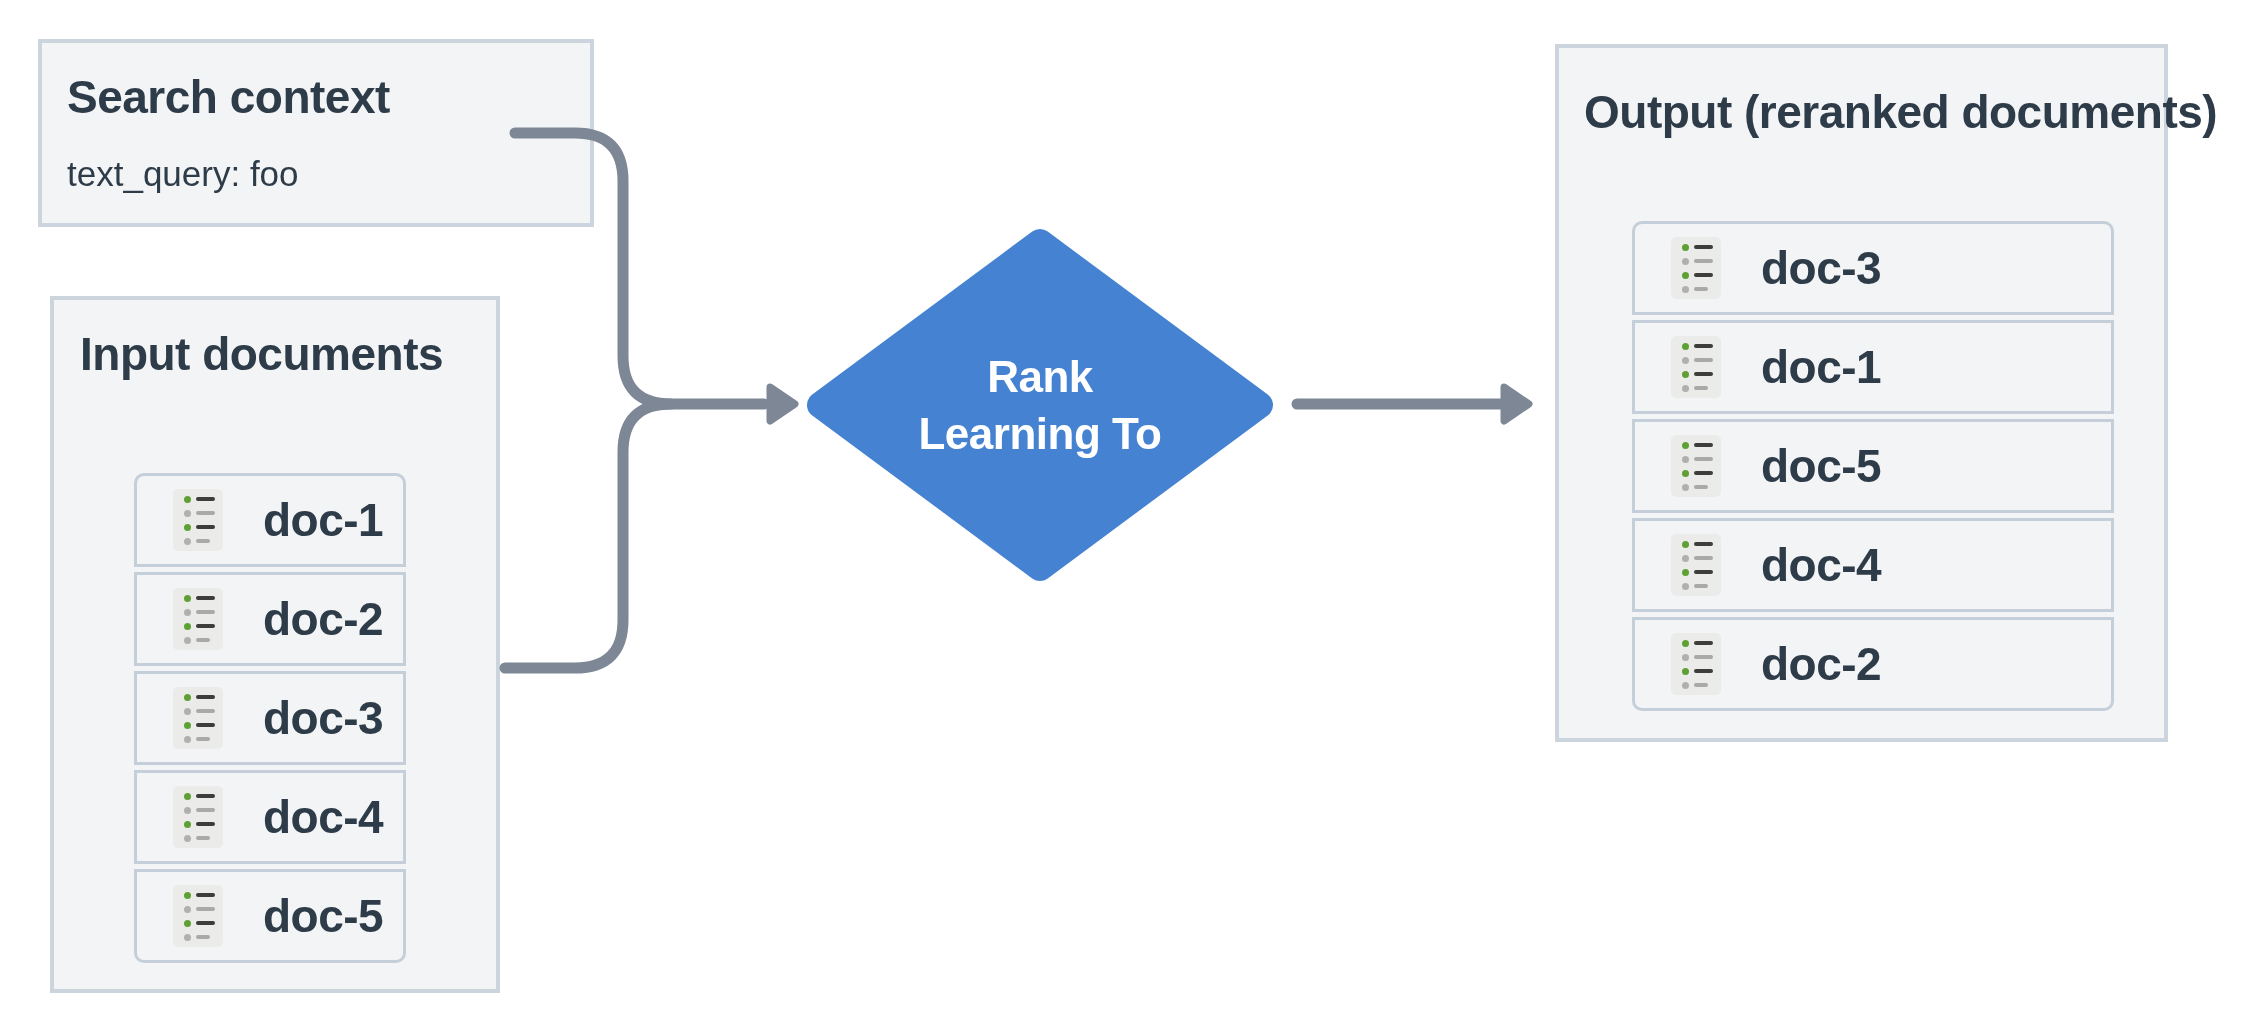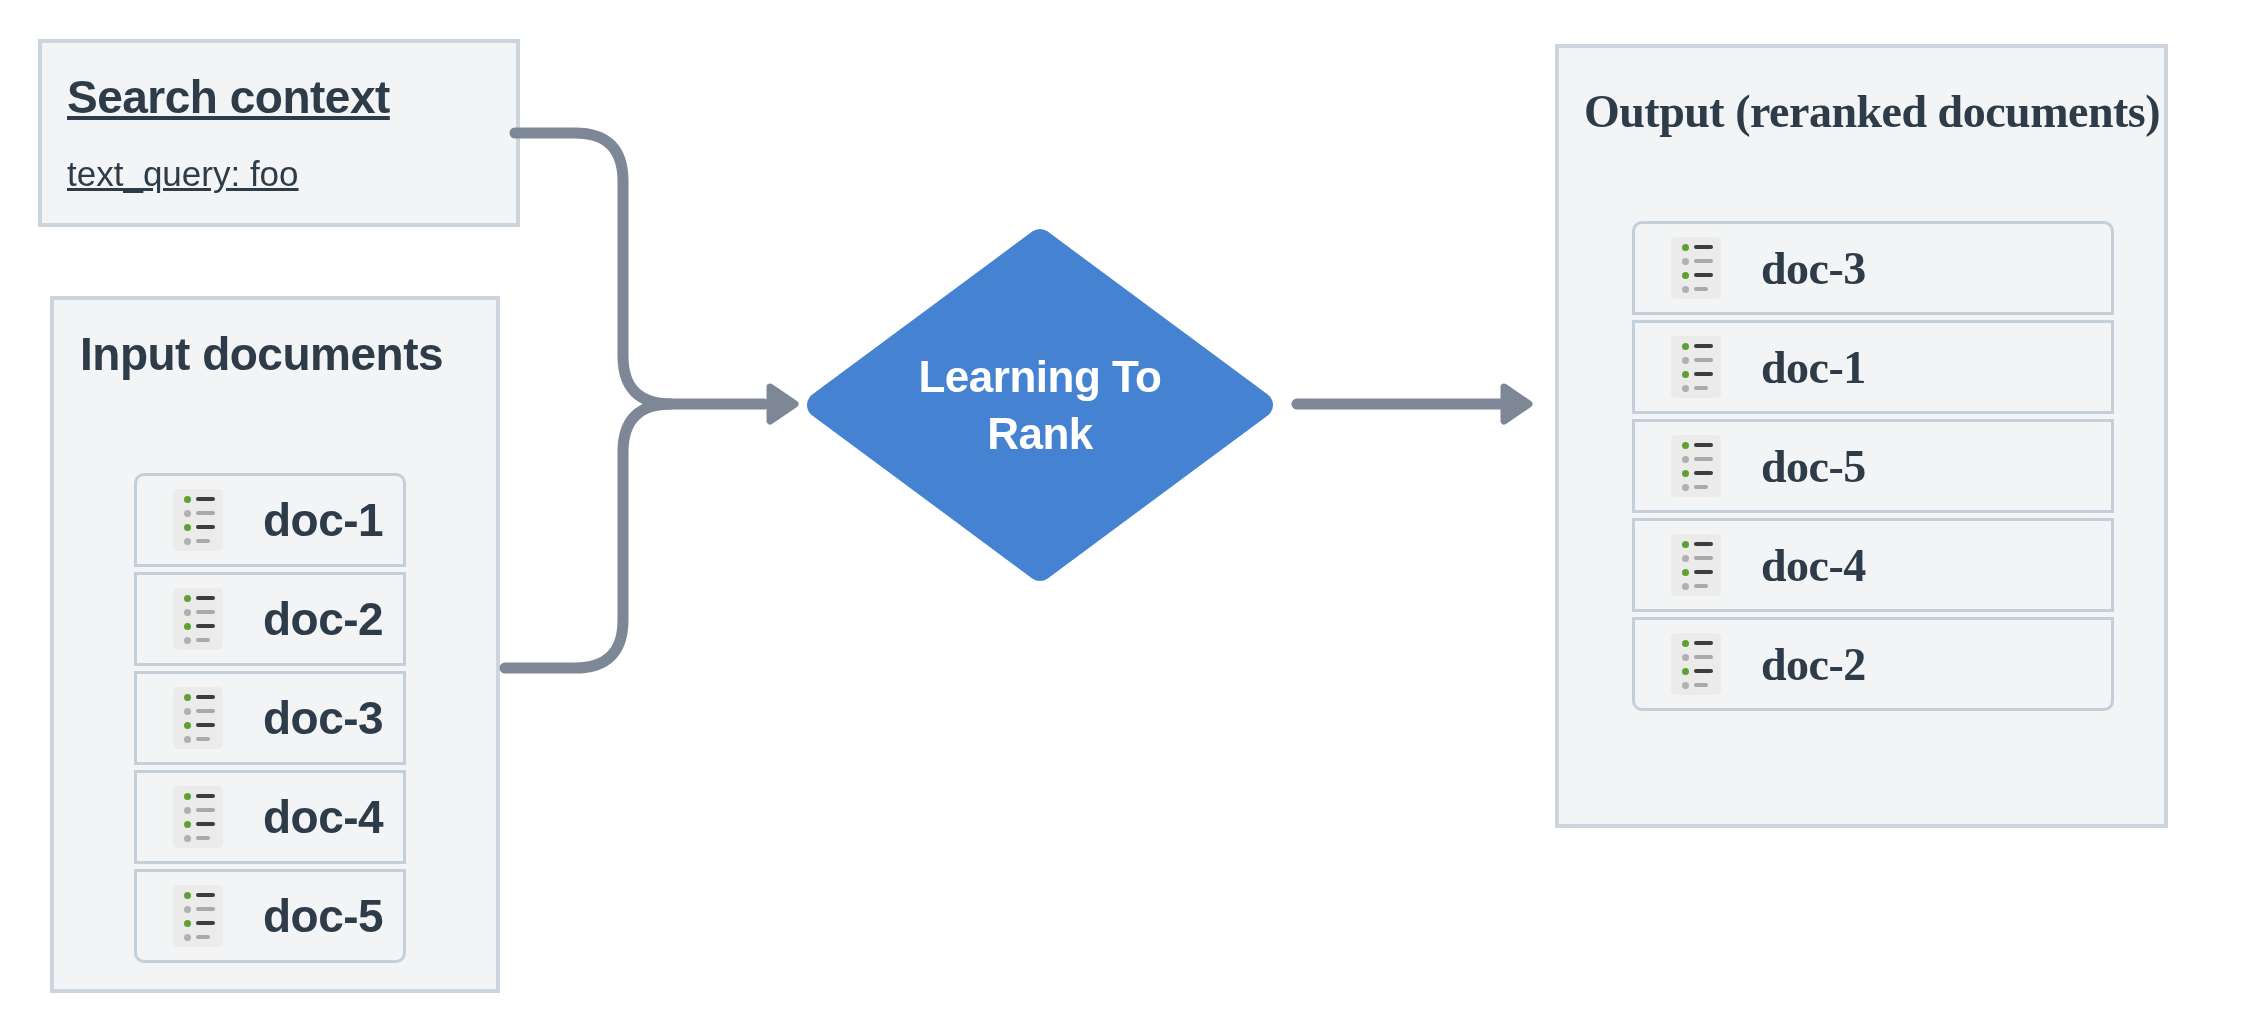--- a/index.html
+++ b/index.html
@@ -14,27 +14,27 @@
   
   .panel {
     position: absolute;
     background: var(--box-bg);
     border: 4px solid var(--box-border);
   }
   .panel-title {
     font-size: 46px; font-weight: bold; letter-spacing: -0.5px;
     color: var(--text-dark); line-height: 60px; white-space: nowrap;
   }
-  #search-box { left: 38px; top: 39px; width: 482px; height: 188px; padding: 24px 20px 0 25px; text-decoration: underline; }
+  #search-box { left: 38px; top: 39px; width: 556px; height: 188px; padding: 24px 20px 0 25px; }
   #search-box .query-line {
     margin-top: 18px; font-size: 35px; font-weight: normal;
     color: var(--text-dark); line-height: 58px; white-space: nowrap;
   }
   #input-box  { left: 50px;  top: 296px; width: 450px; height: 697px; padding: 24px 0 7px 26px; }
-  #output-box { left: 1555px; top: 44px; width: 613px; height: 784px; padding: 34px 0 0 25px; font-family: Liberation Serif, serif; }
+  #output-box { left: 1555px; top: 44px; width: 613px; height: 698px; padding: 34px 0 0 25px; }
 
   
   .doc-list { position: absolute; display: flex; flex-direction: column; gap: 5px; margin-top: 40px; }
   #input-box .doc-list  { left: 80px; top: 133px; width: 272px; }
   #output-box .doc-list { left: 73px; top: 133px; width: 482px; }
   .doc-row {
     height: 94px; background: var(--box-bg);
     border: 3px solid var(--row-border);
     display: flex; align-items: center; gap: 40px; padding-left: 36px;
   }
@@ -213,22 +213,22 @@
     <path class="connector" d="M 505 668 L 575 668 Q 623 668 623 620 L 623 452 Q 623 404 671 404"></path>
     <polygon class="arrowhead" points="770,387 795,404 770,421"></polygon>
     <path class="connector" d="M 1297 404 L 1500 404"></path>
     <polygon class="arrowhead" points="1504,387 1529,404 1504,421"></polygon>
   </svg>
 
   <svg id="diamond-svg" viewBox="0 0 490 376" xmlns="http://www.w3.org/2000/svg">
     <polygon points="25,188 245,25 465,188 245,351"></polygon>
   </svg>
   <div id="diamond-label">
+    <div>Rank</div>
     <div>Learning To</div>
-    <div>Rank</div>
   </div>
 
   <div class="panel" id="output-box">
     <div class="panel-title">Output (reranked documents)</div>
     <div class="doc-list">
 
       <div class="doc-row">
         <span class="doc-icon">
           <span class="icon-row r-dark">
               <span class="icon-bullet"></span>

